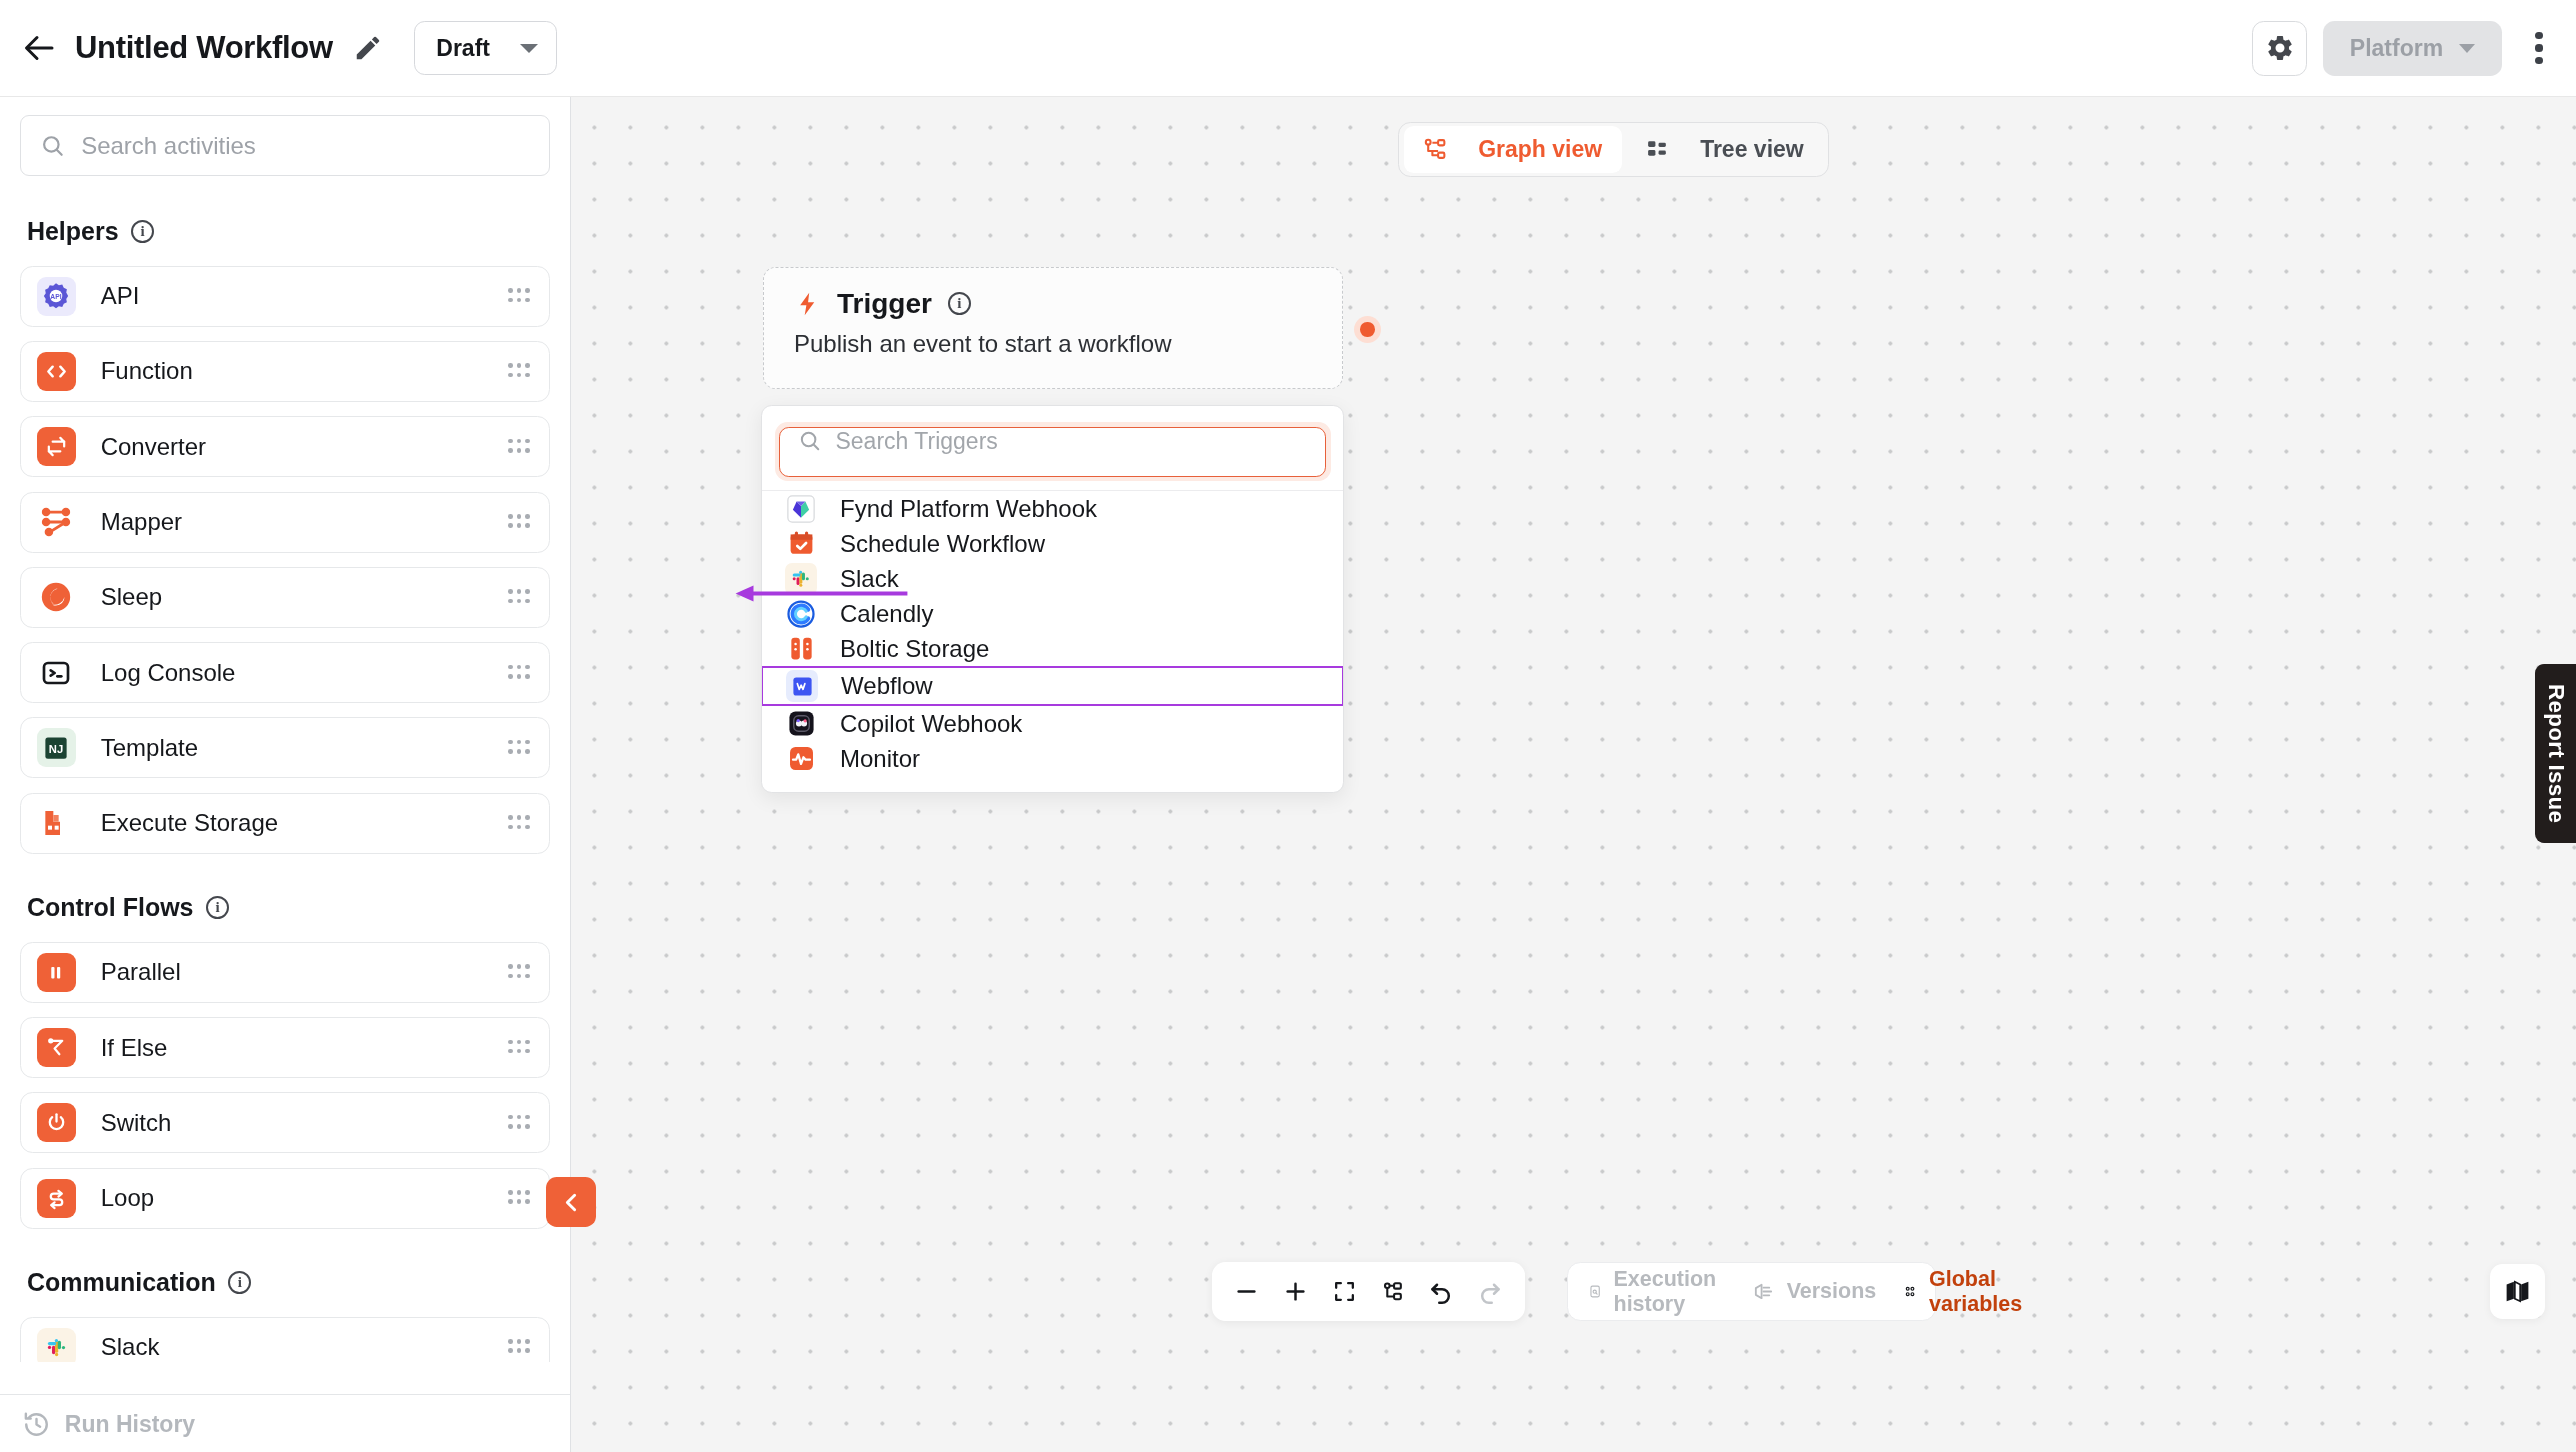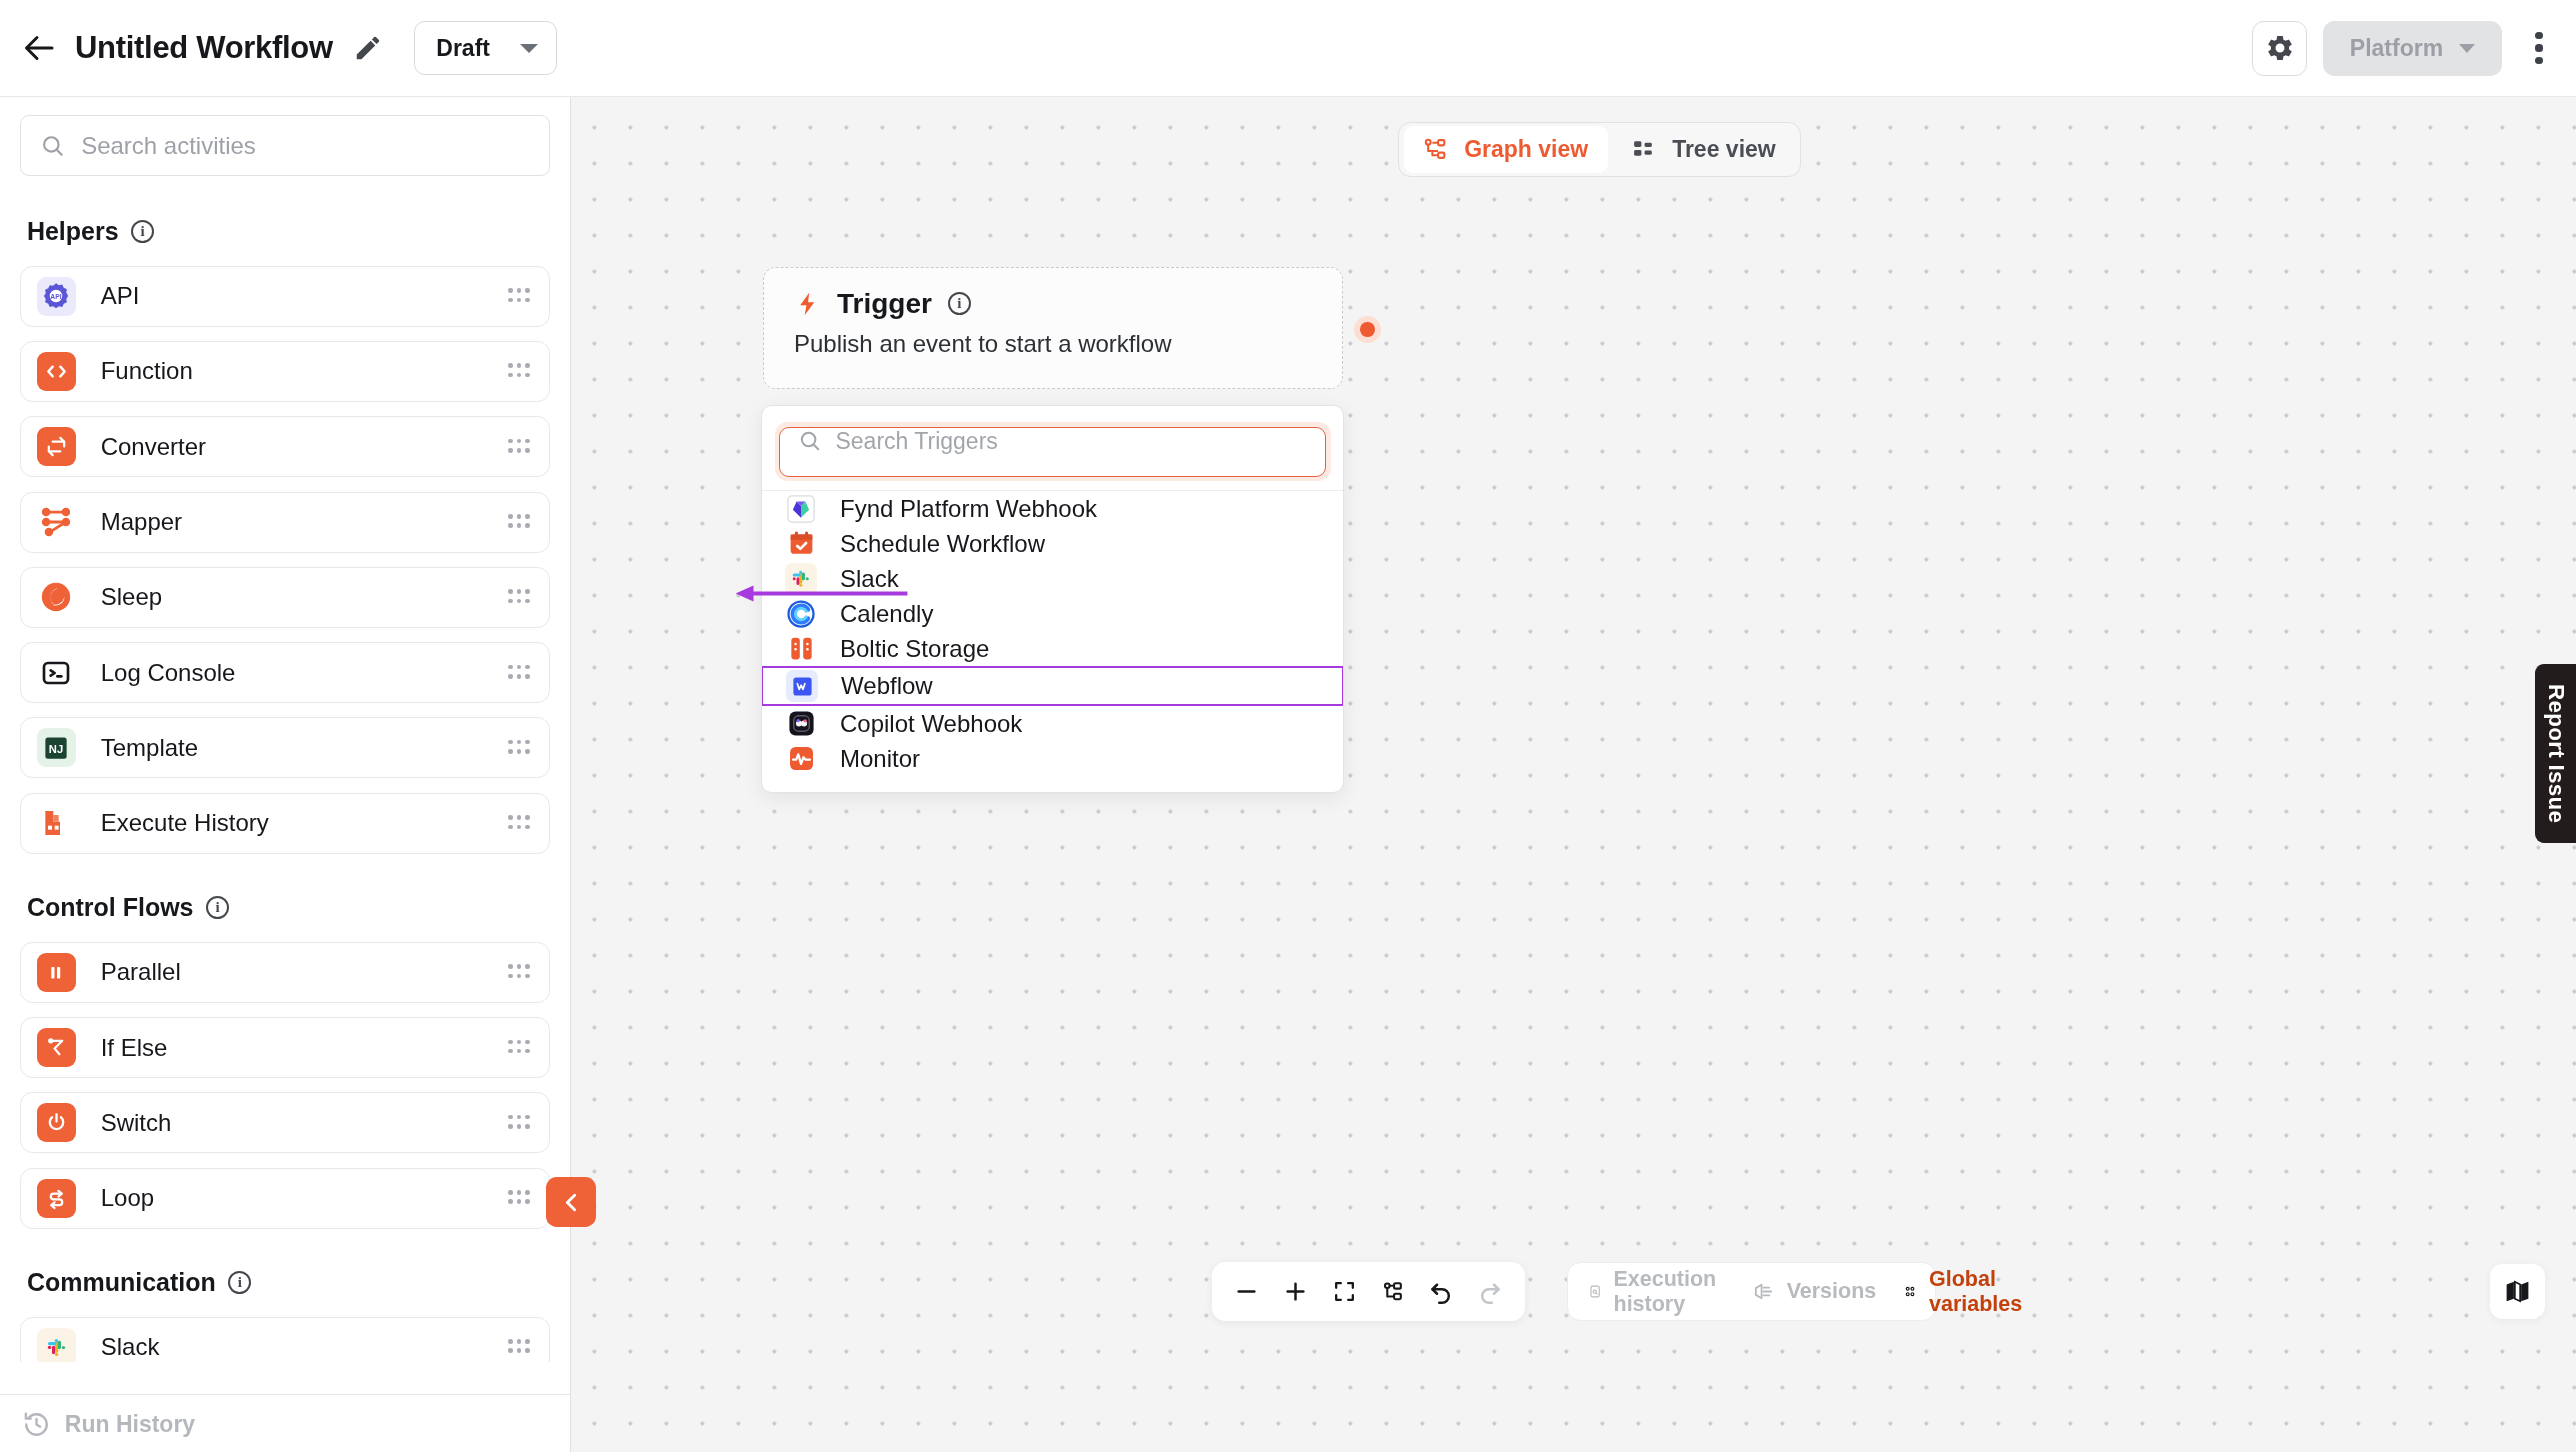--- a/index.html
+++ b/index.html
@@ -174,21 +174,21 @@
   }
 
   #view-toggle {
     position: absolute; left: 827px; top: 25px;
     height: 55px; border: 0.9px solid #e0e1e3; border-radius: 12.5px;
     background: #f7f7f7;
     display: flex; align-items: center; padding: 4.5px; gap: 3.6px;
   }
   .vt {
     height: 47px; border-radius: 9.8px; padding: 0 19.7px;
-    display: flex; align-items: center; gap: 16px; cursor: pointer;
+    display: flex; align-items: center; gap: 30px; cursor: pointer;
   }
   .vt.active { background: #ffffff; }
   .vt .lbl { font-size: 23px; font-weight: bold; }
   .vt.active .lbl { color: #ef5b30; }
   .vt:not(.active) .lbl { color: #4a4e54; }
 
   
   #trigger-node {
     position: absolute; left: 192px; top: 170px;
     width: 580px; height: 122px;
@@ -488,21 +488,21 @@
 
     <div class="sb-item">
       <span class="ico ic-plain">
         <svg width="32" height="32" viewBox="0 0 24 24">
           <path d="M4 3h6v8h5v10H4z" fill="#ef6137"></path>
           <path d="M10 6h4v5h-4z" fill="#f2815e"></path>
           <rect x="6" y="14" width="3" height="3" fill="#ffffff"></rect>
           <rect x="11" y="14" width="3" height="3" fill="#ffffff"></rect>
         </svg>
       </span>
-      <span class="lbl">Execute History</span>
+      <span class="lbl">Execute Storage</span>
       <span class="grip">
           <i></i>
           <i></i>
           <i></i>
           <i></i>
           <i></i>
           <i></i>
         </span>
     </div>
 

